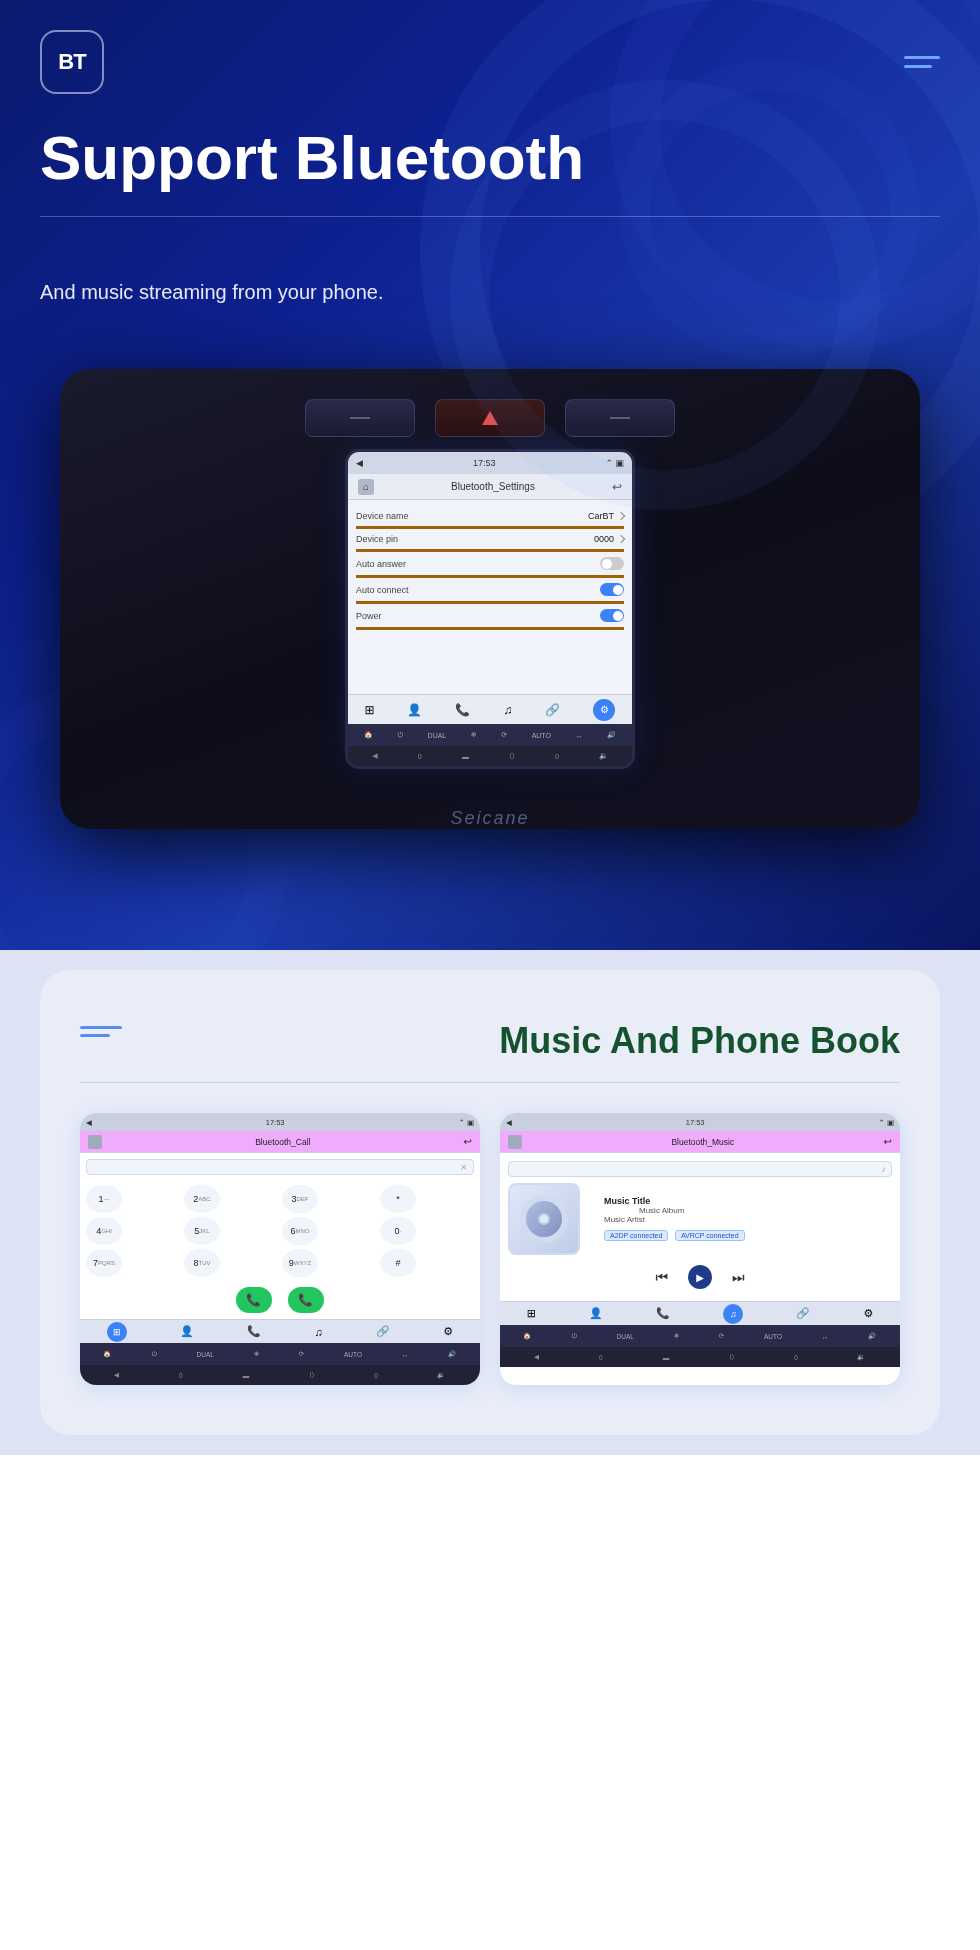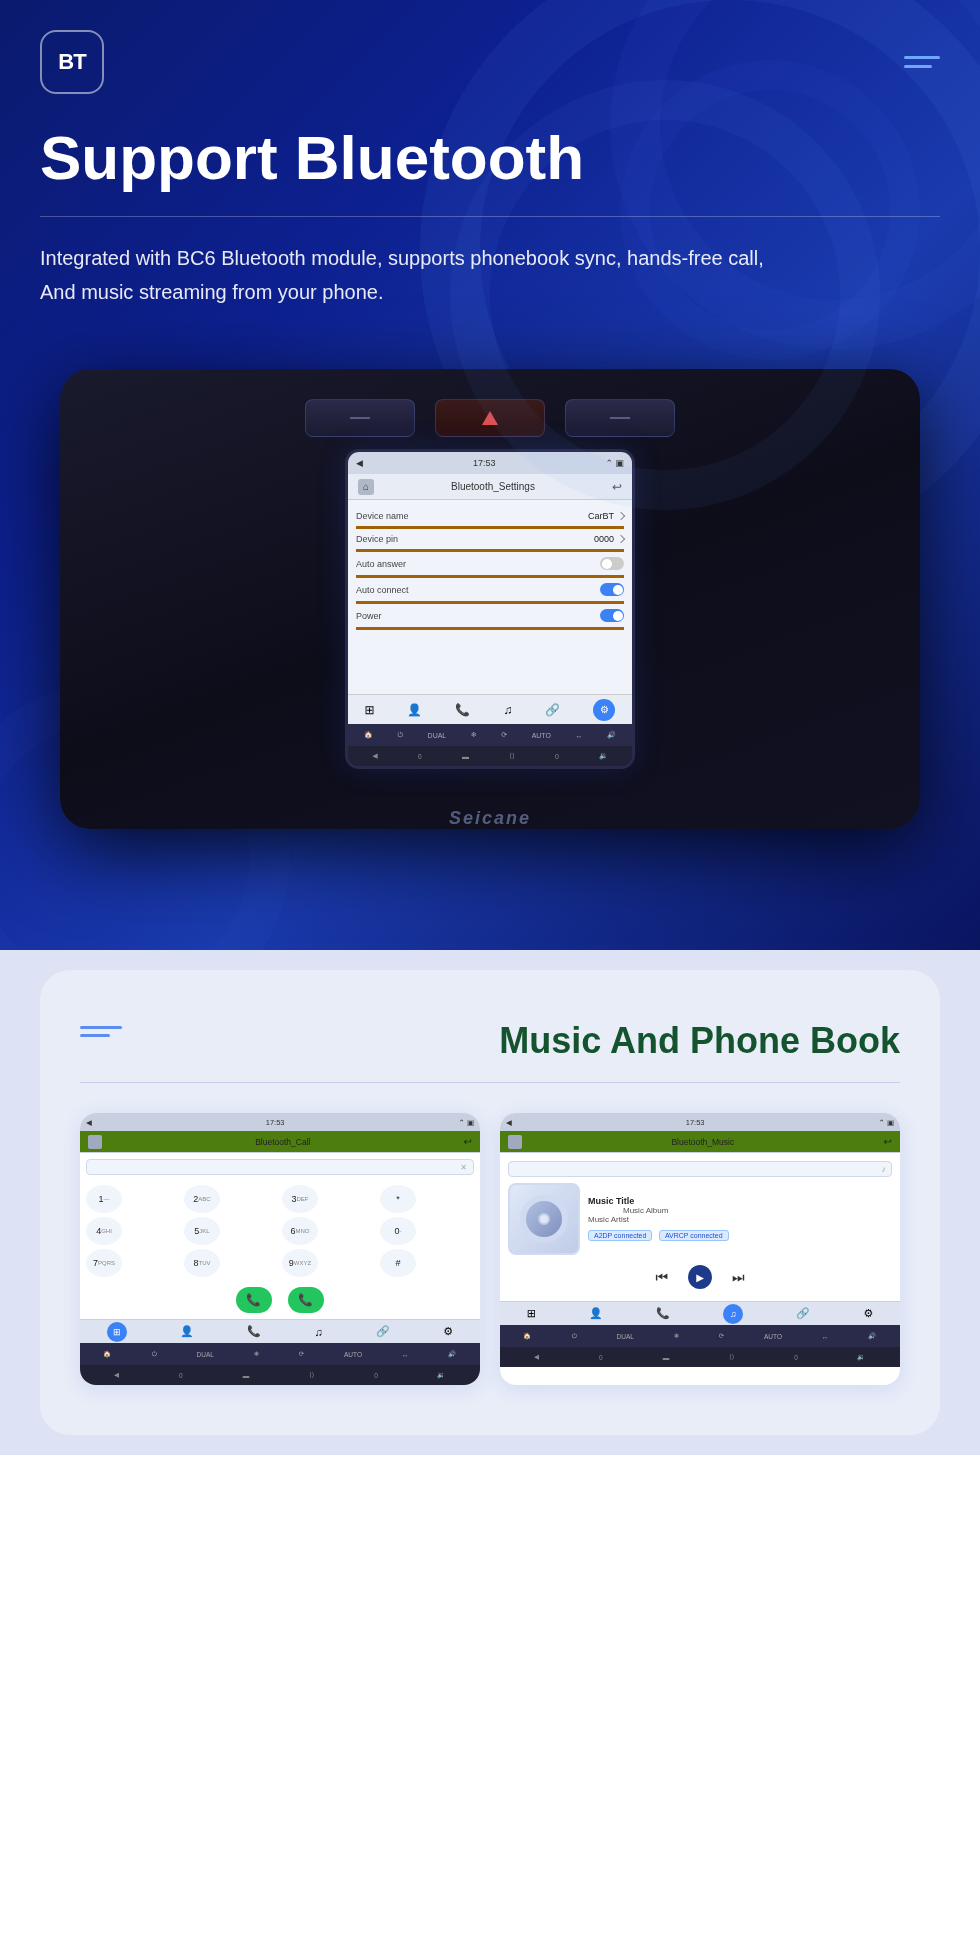--- a/index.html
+++ b/index.html
@@ -279,21 +279,21 @@
     }
     .mini-status {
       background: #c8d0e0;
       height: 18px;
       display: flex; align-items: center;
       justify-content: space-between;
       padding: 0 6px;
       font-size: 7.5px; color: #333;
     }
     .mini-nav {
-      background: #4d7c0f;
+      background: #f0abfc;
       height: 22px;
       display: flex; align-items: center;
       justify-content: space-between;
       padding: 8px 8px;
       font-size: 8.5px; color: #222;
       border-bottom: 1px solid #c8d0e4;
     }
     .mini-nav-icon {
       width: 14px; height: 14px;
       background: #a0aabe;
@@ -372,21 +372,21 @@
       height: 16px;
       background: #f0f4fb;
       border: 1px solid #d0d8ec;
       border-radius: 4px;
       display: flex; align-items: center;
       justify-content: flex-end;
       padding-right: 5px;
       font-size: 9px; color: #aaa;
     }
     .music-player {
-      display: flex; gap: 8px; align-items: center;
+      display: flex; gap: 24px; align-items: center;
     }
     .album-art {
       width: 72px; height: 72px;
       background: linear-gradient(135deg, #e0e8f8, #c0cce8);
       border-radius: 8px;
       border: 2px solid #d0daf0;
       display: flex; align-items: center; justify-content: center;
       position: relative;
       overflow: hidden;
       flex-shrink: 0;
@@ -449,21 +449,21 @@
       font-size: 7px; color: #888;
     }
 
     .watermark {
       position: absolute;
       bottom: 20px; left: 50%;
       transform: translateX(-50%);
       color: rgba(150,170,220,0.5);
       font-size: 18px;
       font-style: italic;
-      font-weight: 700;
+      font-weight: 400;
       letter-spacing: 2px;
     }
 
     
     .deco-circle-1 {
       position: absolute;
       top: -100px; right: -80px;
       width: 450px; height: 450px;
       border-radius: 50%;
       border: 50px solid rgba(80,120,255,0.06);
@@ -510,21 +510,21 @@
     <div class="bt-logo">BT</div>
     <div class="menu-icon">
       <span></span>
       <span></span>
     </div>
   </div>
 
   <h1 class="hero-title">Support Bluetooth</h1>
   <div class="hero-divider"></div>
   <p class="hero-desc">
-    <span>Integrated with BC6 Bluetooth module, supports phonebook sync, hands-free call,</span><br>
+    <br>
     <span>And music streaming from your phone.</span>
   </p>
 
   <div class="car-container">
     <div class="car-dash">
 
       <div class="dash-top-buttons">
         <div class="dash-btn">
           <div class="dash-btn-icon"></div>
         </div>

